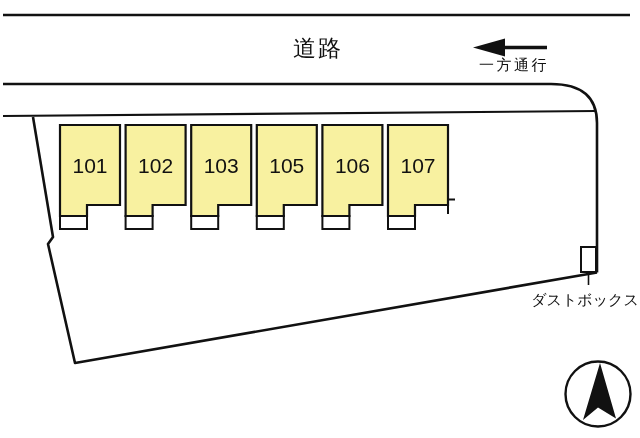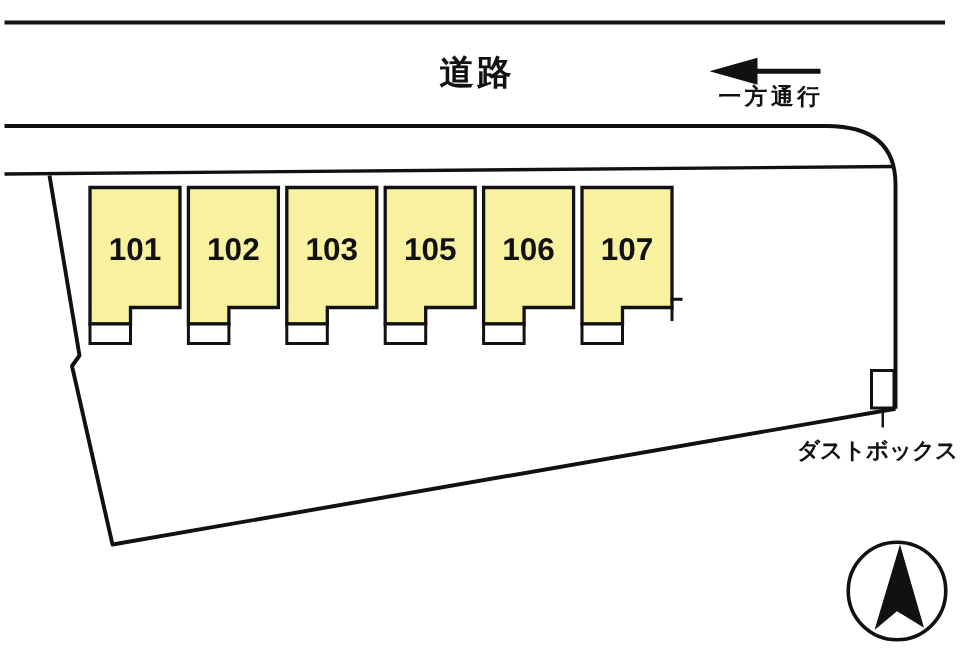--- a/index.html
+++ b/index.html
@@ -3,21 +3,20 @@
 <meta charset="utf-8">
 <style>
   html, body { margin: 0; padding: 0; background: #ffffff; }
   .stage {
     position: relative;
     width: 640px;
     height: 438px;
     background: #ffffff;
     overflow: hidden;
     font-family: "Liberation Sans", "DejaVu Sans", sans-serif;
-    font-weight: bold;
   }
   svg { display: block; }
   svg text {
     font-family: "Liberation Sans", "DejaVu Sans", sans-serif;
     fill: #111111;
   }
   .jp-label { letter-spacing: 2px; }
   .unit-num { font-size: 21px; }
 </style>
 </head>

